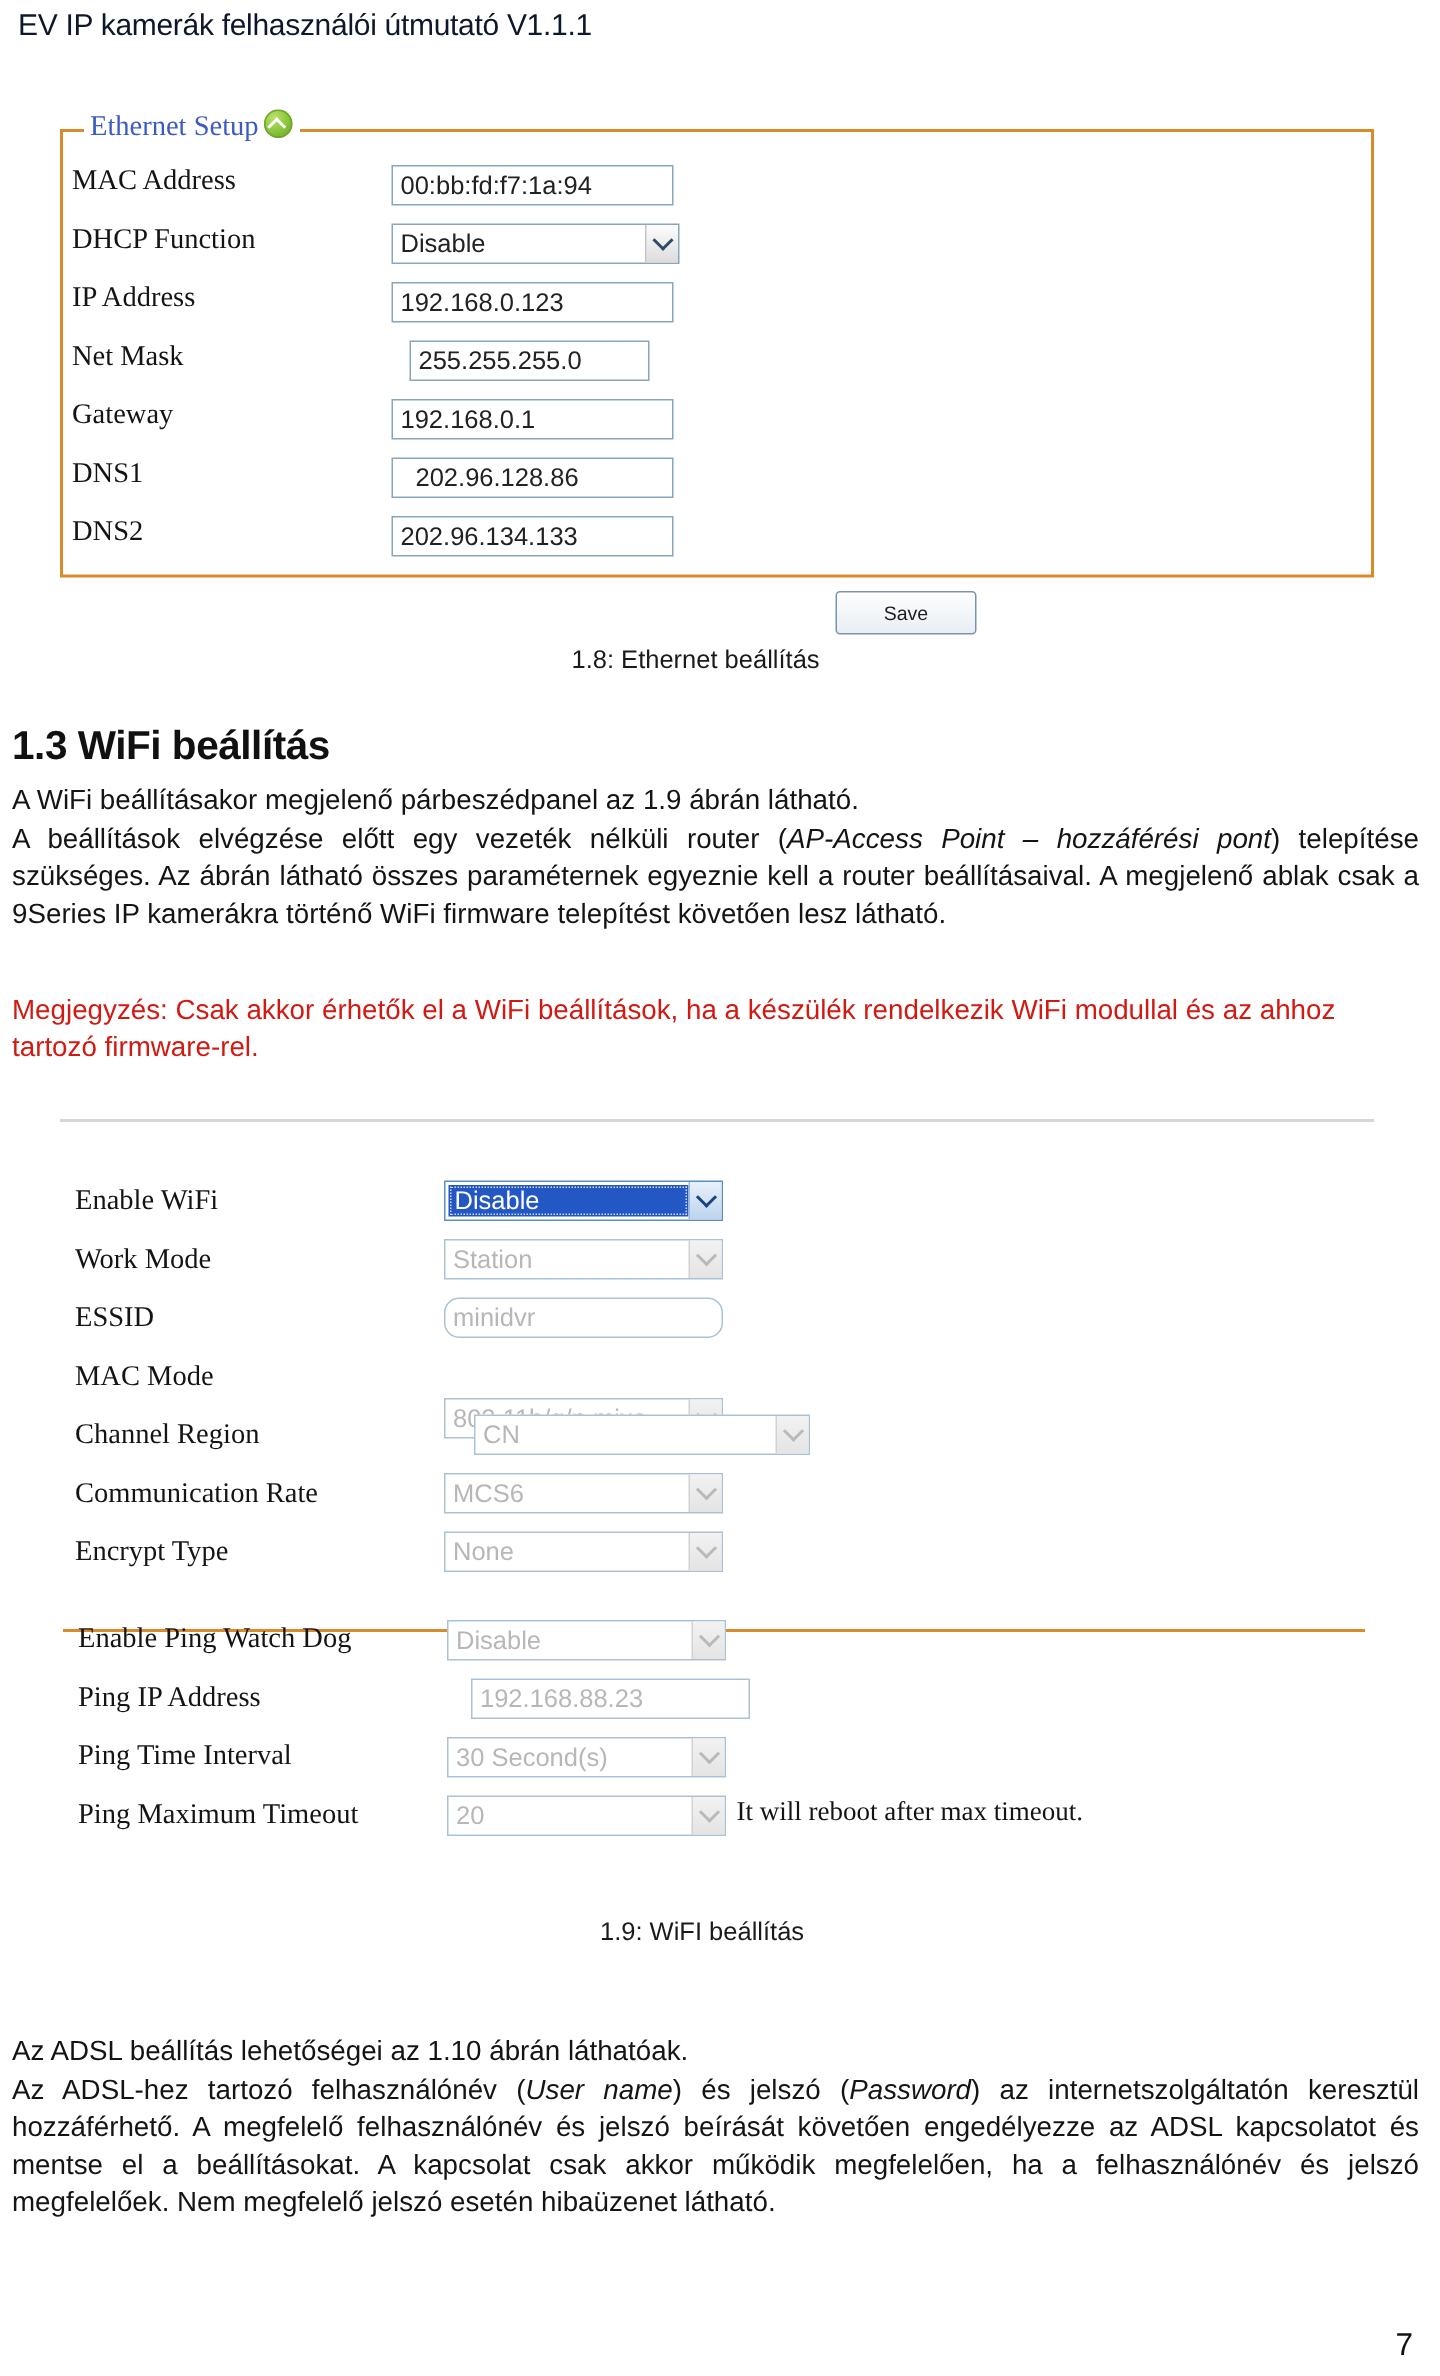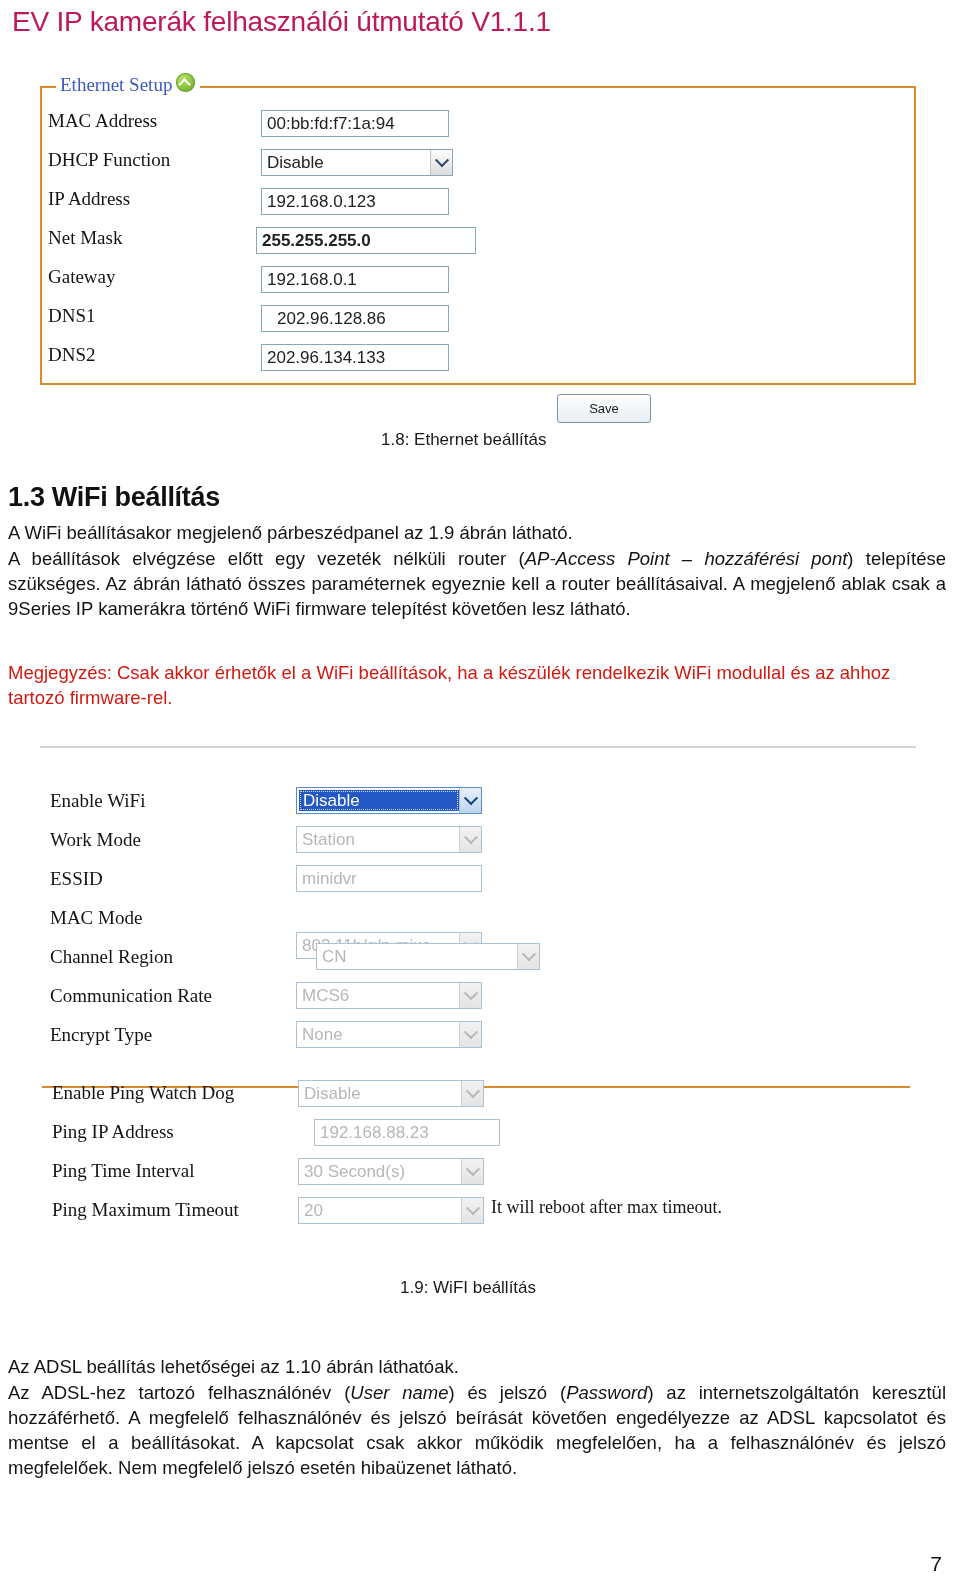--- a/index.html
+++ b/index.html
@@ -9,21 +9,21 @@
     font-family:"Liberation Sans",sans-serif;
     color:#1a1a1a;
     position:relative;
     overflow:hidden;
   }
   .page{position:absolute;left:0;top:0;width:960px;height:1584px;}
 
   
   .doc-header{
     position:absolute;left:12px;top:6px;
-    font-size:28px;letter-spacing:-0.2px;color:#be185d;
+    font-size:20px;letter-spacing:-0.2px;color:#0f172a;
     white-space:nowrap;
   }
 
   
   .panel{
     position:absolute;
     border:2px solid #d98a2b;
     box-sizing:border-box;
     background:#fff;
   }
@@ -168,21 +168,21 @@
   <div class="txt fctl" style="left:261px;top:110px;width:188px;">00:bb:fd:f7:1a:94</div>
 
   <div class="sel fctl" style="left:261px;top:149px;width:192px;">
     <span class="val">Disable</span>
     <span class="arrow">
         <i></i>
       </span>
   </div>
 
   <div class="txt fctl" style="left:261px;top:188px;width:188px;">192.168.0.123</div>
-  <div class="txt fctl" style="left:256px;top:227px;width:220px;font-weight:bold;">255.255.255.0</div>
+  <div class="txt fctl" style="left:273px;top:227px;width:160px;">255.255.255.0</div>
   <div class="txt fctl" style="left:261px;top:266px;width:188px;">192.168.0.1</div>
   <div class="txt fctl" style="left:261px;top:305px;width:188px;padding-left:15px;">202.96.128.86</div>
   <div class="txt fctl" style="left:261px;top:344px;width:188px;">202.96.134.133</div>
 
   <div class="savebtn" style="left:557px;top:394px;">Save</div>
 
   <div class="caption" style="left:381px;top:430px;">1.8: Ethernet beállítás</div>
 
   <h2 class="sec" style="left:8px;top:482px;">1.3 WiFi beállítás</h2>
 
@@ -214,21 +214,21 @@
       </span>
   </div>
 
   <div class="sel fctl disabled" style="left:296px;top:826px;width:186px;">
     <span class="val">Station</span>
     <span class="arrow">
         <i></i>
       </span>
   </div>
 
-  <div class="txt fctl ghost" style="left:296px;top:865px;width:186px;">minidvr</div>
+  <div class="txt fctl ghost" style="left:296px;top:865px;width:186px;border-radius:10px;">minidvr</div>
 
   <div class="sel fctl disabled" style="left:296px;top:904px;width:186px;margin-top:28px;">
     <span class="val">802.11b/g/n mixe</span>
     <span class="arrow">
         <i></i>
       </span>
   </div>
 
   <div class="sel fctl disabled" style="left:296px;top:943px;width:224px;margin-left:20px;">
     <span class="val">CN</span>

